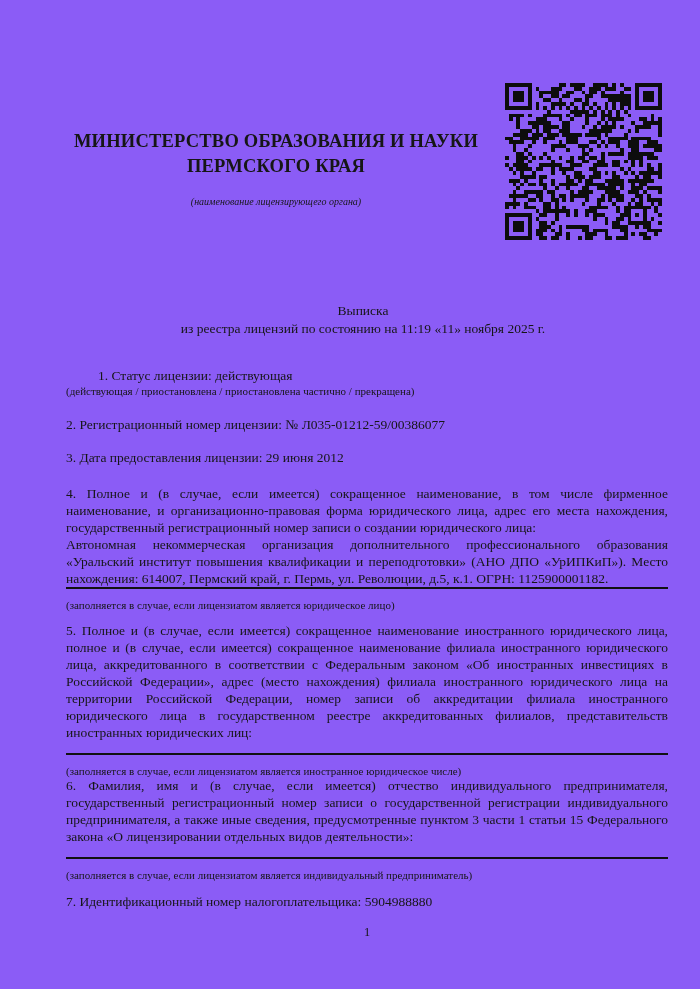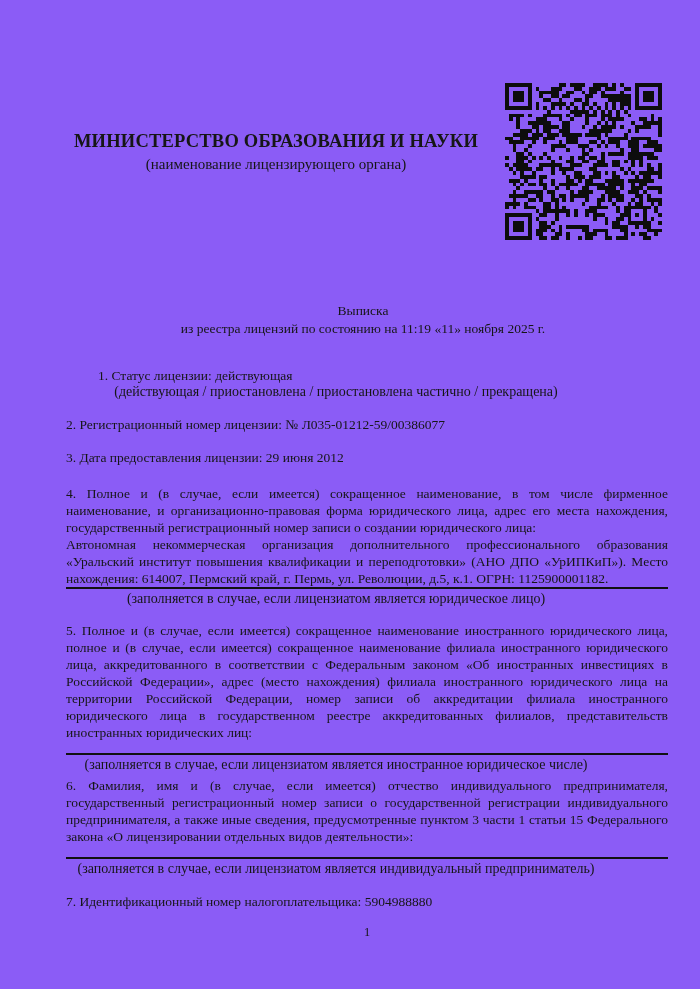--- a/index.html
+++ b/index.html
@@ -20,23 +20,24 @@
     top: 129px; left: 66px; width: 420px;
     text-align: center;
   }
   .ministry-title {
     font-weight: bold;
     font-size: 18.5px;
     line-height: 25px;
     letter-spacing: 0.2px;
   }
   .ministry-caption {
-    font-size: 15px;
+    font-size: 10px;
     line-height: 13px;
-    margin-top: 4px;
+    margin-top: 16px;
+    font-style: italic;
   }
   .qr-box {
     top: 83px; left: 505px;
     width: 157px; height: 157px;
   }
   .qr-box svg { display: block; }
   .qr-box rect { fill: #0d0d0d; }
 
   
   .doc-title {
@@ -48,47 +49,48 @@
 
   
   .item {
     left: 66px; width: 602px;
     font-size: 13.5px;
     line-height: 17px;
   }
   .justify { text-align: justify; text-justify: inter-word; }
   .item-caption {
     width: 540px;
-    text-align: center;
-    font-size: 14px;
+    text-align: left;
+    font-size: 11px;
     line-height: 13px;
   }
   .rule {
     border-top: 2px solid #111;
     height: 0;
     width: 602px;
   }
   .rule-gap { margin-top: 12px; }
-  .caption-after-rule { margin-top: 3px; }
+  .caption-after-rule { margin-top: 10px; }
 
   .page-number {
     top: 924px; left: 66px; width: 602px;
     text-align: center;
     font-size: 12.5px;
     line-height: 16px;
   }
 </style>
 </head>
 <body>
 
 <div class="page">
 
   <div class="abs ministry">
     <div class="ministry-title">
       <div>МИНИСТЕРСТВО ОБРАЗОВАНИЯ И НАУКИ</div>
+      <div>ПЕРМСКОГО КРАЯ</div>
     </div>
     <div class="ministry-caption">(наименование лицензирующего органа)</div>
   </div>
 
   <div class="abs qr-box" id="qr">
       <svg viewBox="0 0 41 41" width="157" height="157" shape-rendering="crispEdges">
         <rect x="0" y="0" width="1" height="1"></rect>
         <rect x="1" y="0" width="1" height="1"></rect>
         <rect x="2" y="0" width="1" height="1"></rect>
         <rect x="3" y="0" width="1" height="1"></rect>

